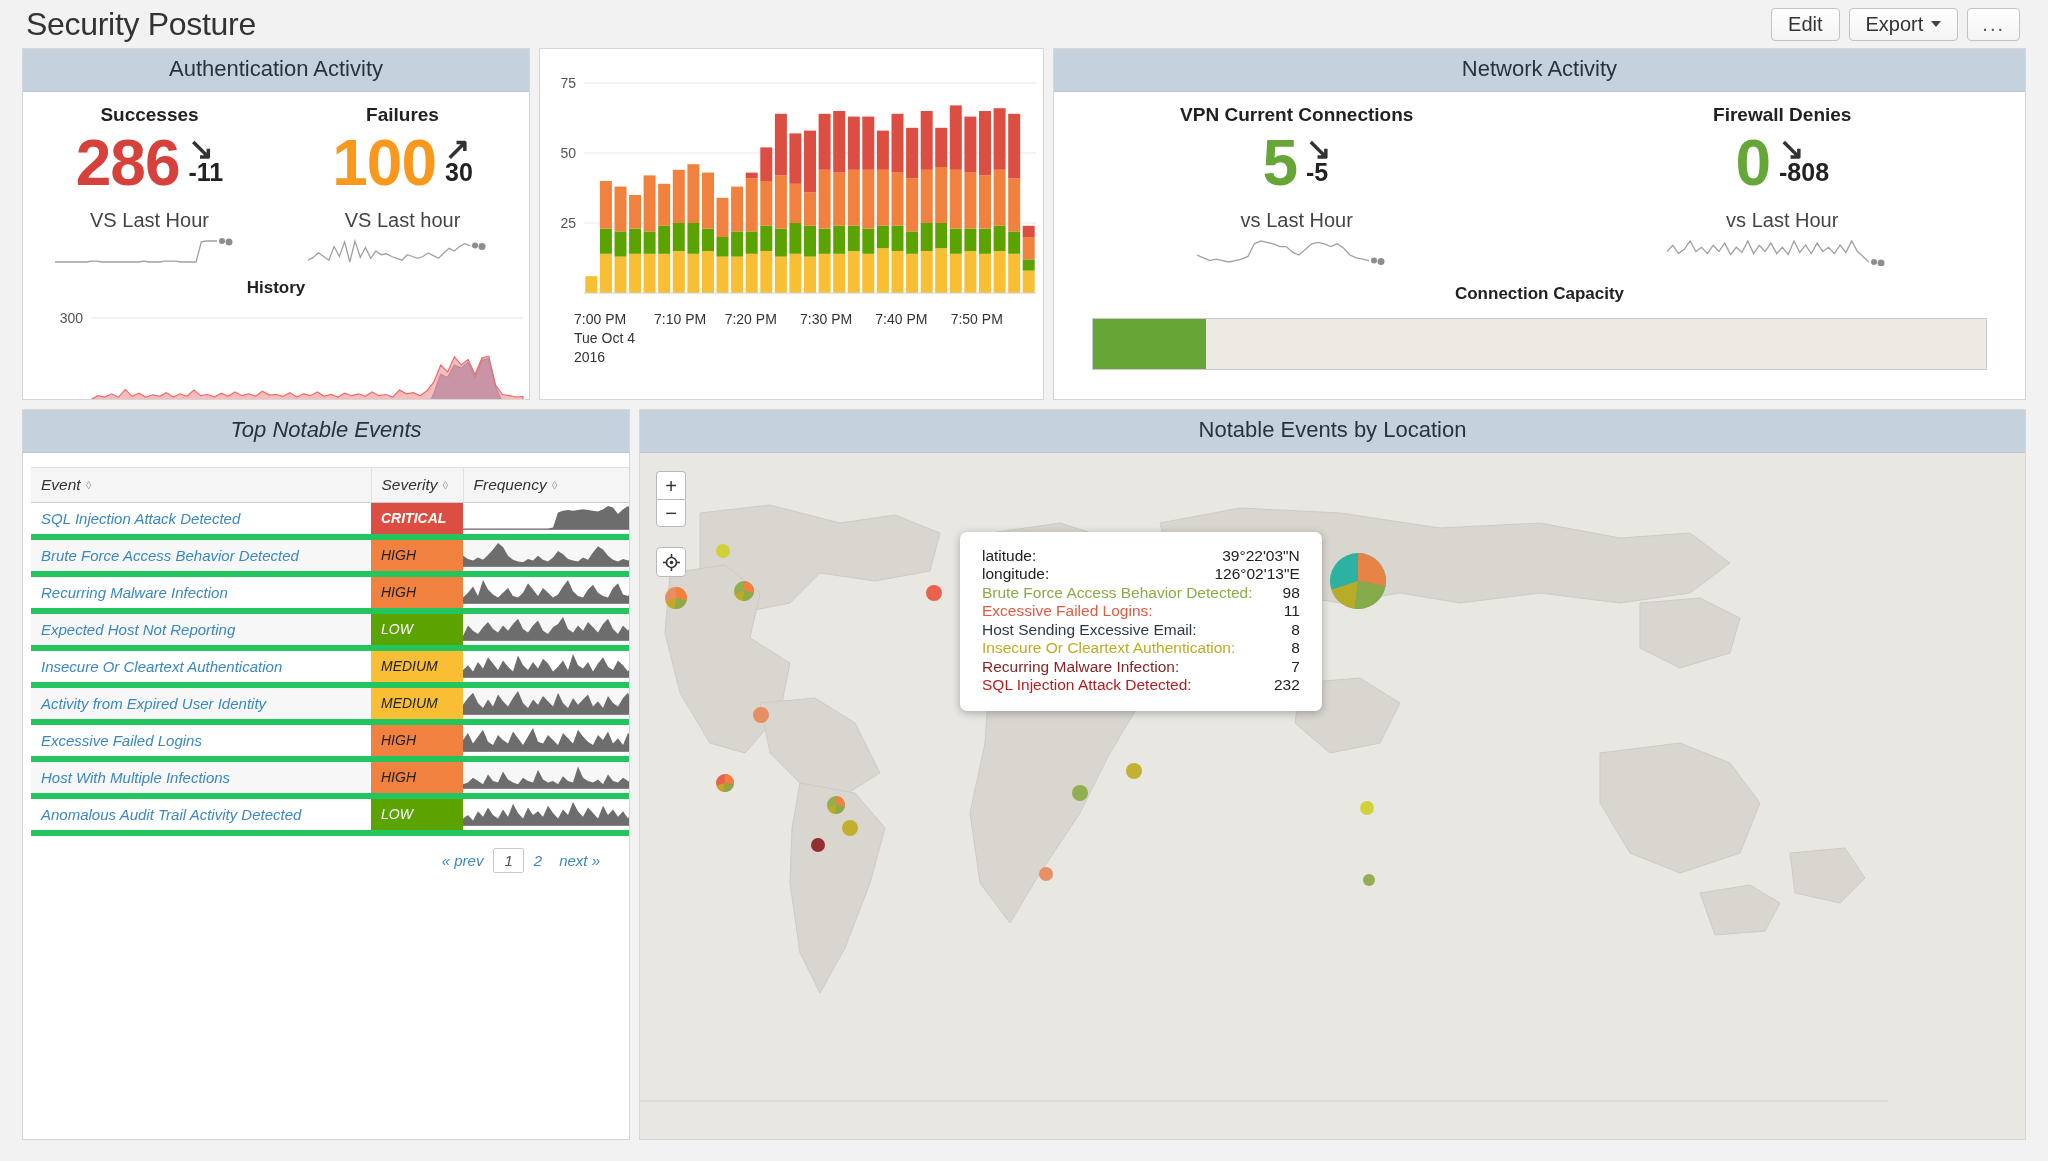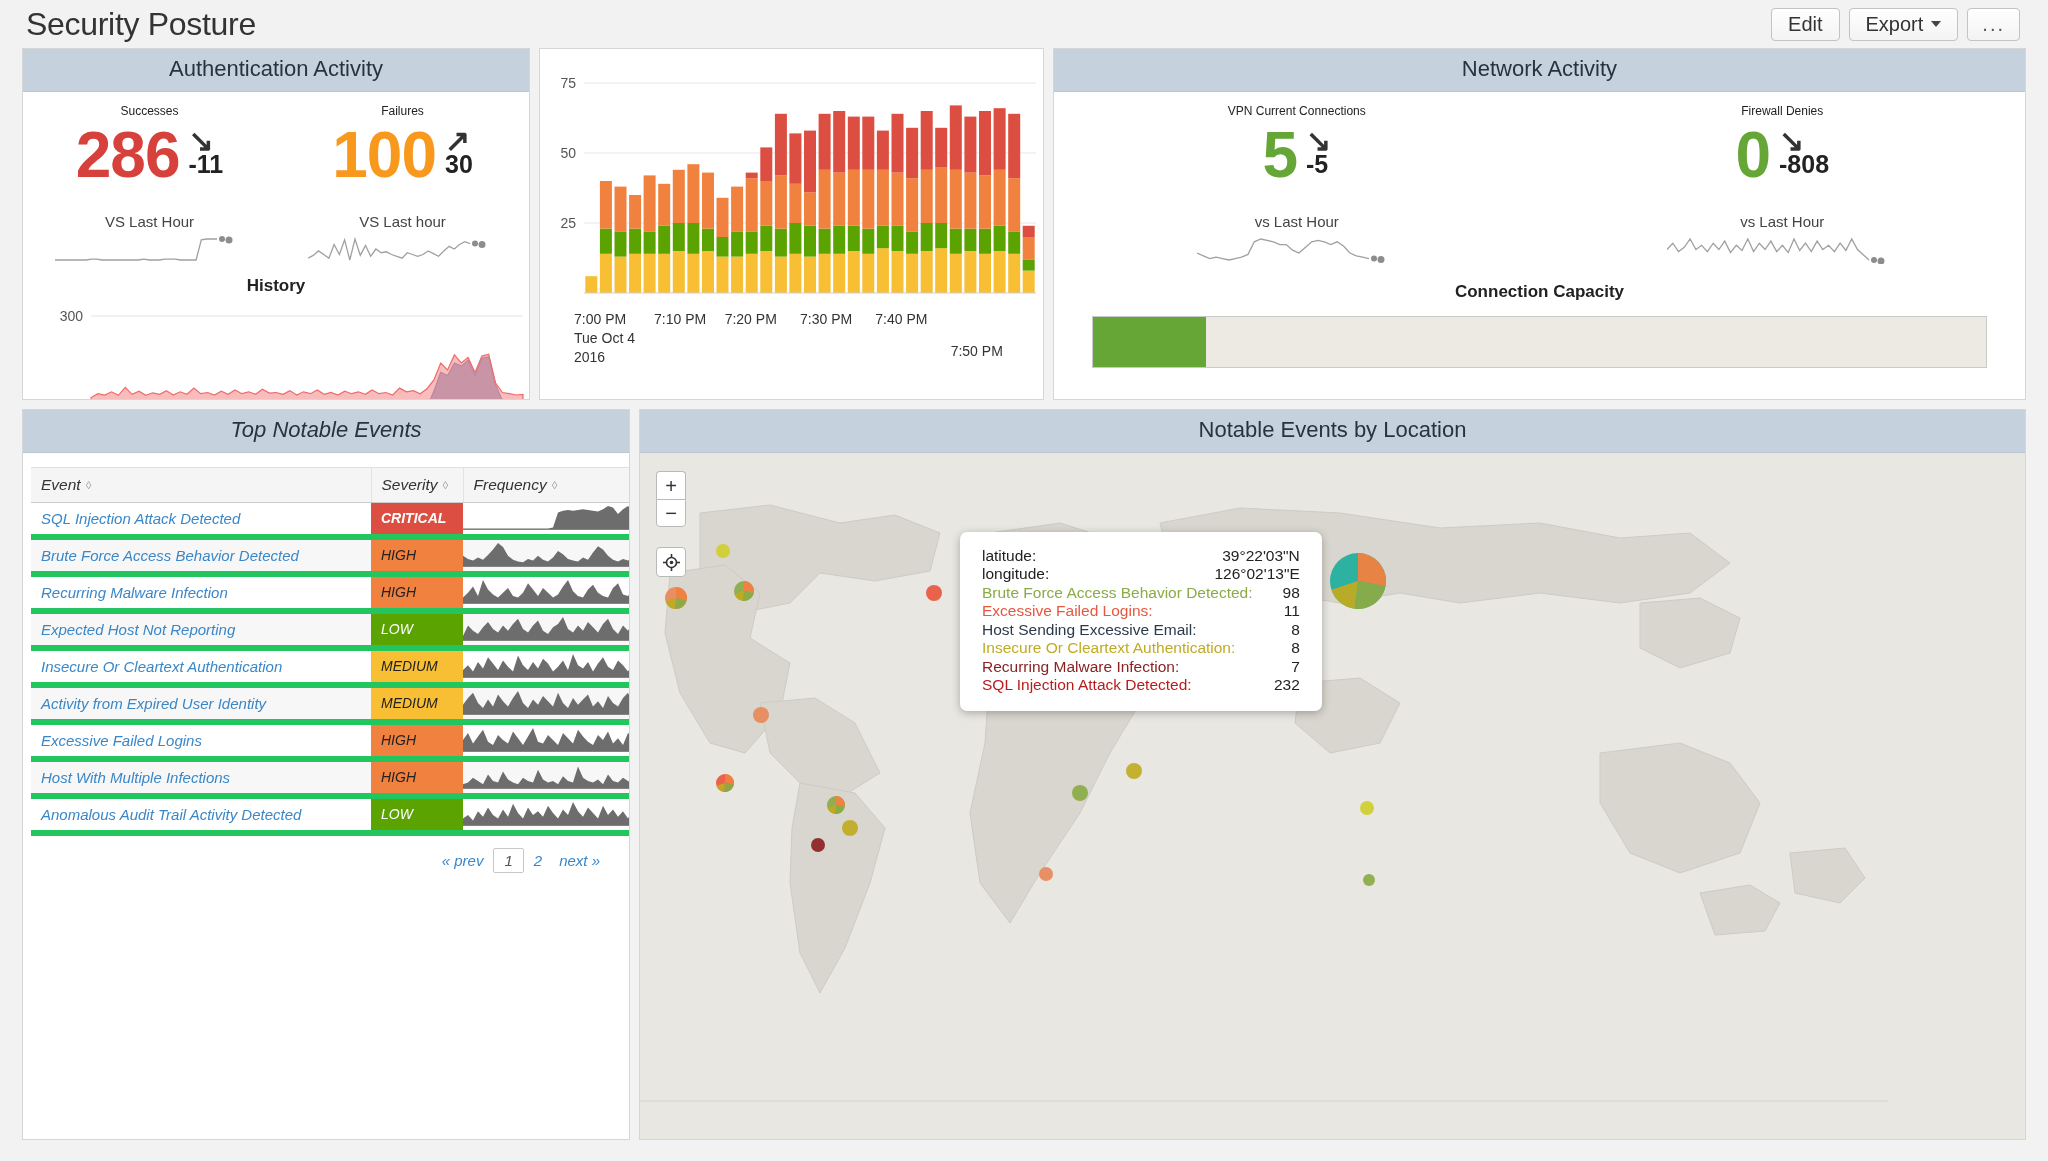--- a/index.html
+++ b/index.html
@@ -37,30 +37,30 @@
   }
   .panel-body { flex: 1; position: relative; overflow: hidden; }
 
   .p-auth { width: 508px; }
   .p-notable { width: 505px; }
   .p-network { width: 520px; flex: 1; }
 
   
   .sv-row { display: flex; }
   .sv { flex: 1; text-align: center; padding-top: 12px; }
-  .sv-label { font-size: 12px; font-weight: normal; color: #222; }
+  .sv-label { font-size: 19px; font-weight: bold; color: #222; }
   .sv-main { display: flex; align-items: flex-start; justify-content: center; margin-top: 6px; height: 68px; }
   .sv-num { font-size: 64px; font-weight: bold; line-height: 62px; letter-spacing: -1px; }
   .sv-num.red { color: #d6413b; }
   .sv-num.orange { color: #f8981d; }
   .sv-num.green { color: #65a637; }
   .sv-delta { margin-left: 9px; display: flex; flex-direction: column; align-items: flex-start; padding-top: 4px; }
   .arrow { font-size: 30px; line-height: 26px; color: #333; font-weight: bold; }
   .delta-val { font-size: 25px; font-weight: bold; line-height: 24px; color: #222; margin-top: -2px; }
-  .sv-sub { font-size: 15px; color: #444; margin-top: 21px; }
+  .sv-sub { font-size: 20px; color: #444; margin-top: 9px; }
   .spark { margin-top: 4px; height: 34px; }
   .spark svg { display: block; margin: 0 auto; }
 
   .section-title { text-align: center; font-size: 17px; font-weight: bold; color: #222; margin-top: 8px; }
 
   
   .p-table { width: 608px; font-style: italic; }
   .tbl { width: 100%; border-collapse: collapse; font-size: 15px; table-layout: fixed; }
   .tbl thead th {
     background: #f5f5f5; border-bottom: 1px solid #ccc; border-top: 1px solid #e0e0e0;
@@ -309,21 +309,21 @@
           </svg>
       </div>
       <div id="ne-axis" style="position:relative;height:60px;font-size:14px;color:#333;">
           <div style="position: absolute; left: 34px; top: 2px; white-space: nowrap;">7:00 PM</div>
           <div style="position: absolute; left: 34px; top: 21px; white-space: nowrap;">Tue Oct 4</div>
           <div style="position: absolute; left: 34px; top: 40px; white-space: nowrap;">2016</div>
           <div style="position: absolute; left: 114px; top: 2px; white-space: nowrap;">7:10 PM</div>
           <div style="position: absolute; left: 184.667px; top: 2px; white-space: nowrap;">7:20 PM</div>
           <div style="position: absolute; left: 260px; top: 2px; white-space: nowrap;">7:30 PM</div>
           <div style="position: absolute; left: 335.333px; top: 2px; white-space: nowrap;">7:40 PM</div>
-          <div style="position: absolute; left: 410.667px; top: 2px; white-space: nowrap; margin-top: 32px;">7:50 PM</div>
+          <div style="position: absolute; left: 410.667px; top: 2px; white-space: nowrap;">7:50 PM</div>
         </div>
     </div>
   </div>
 
   <div class="panel p-network">
     <div class="panel-title">Network Activity</div>
     <div class="panel-body">
       <div class="sv-row">
         <div class="sv">
           <div class="sv-label">VPN Current Connections</div>

